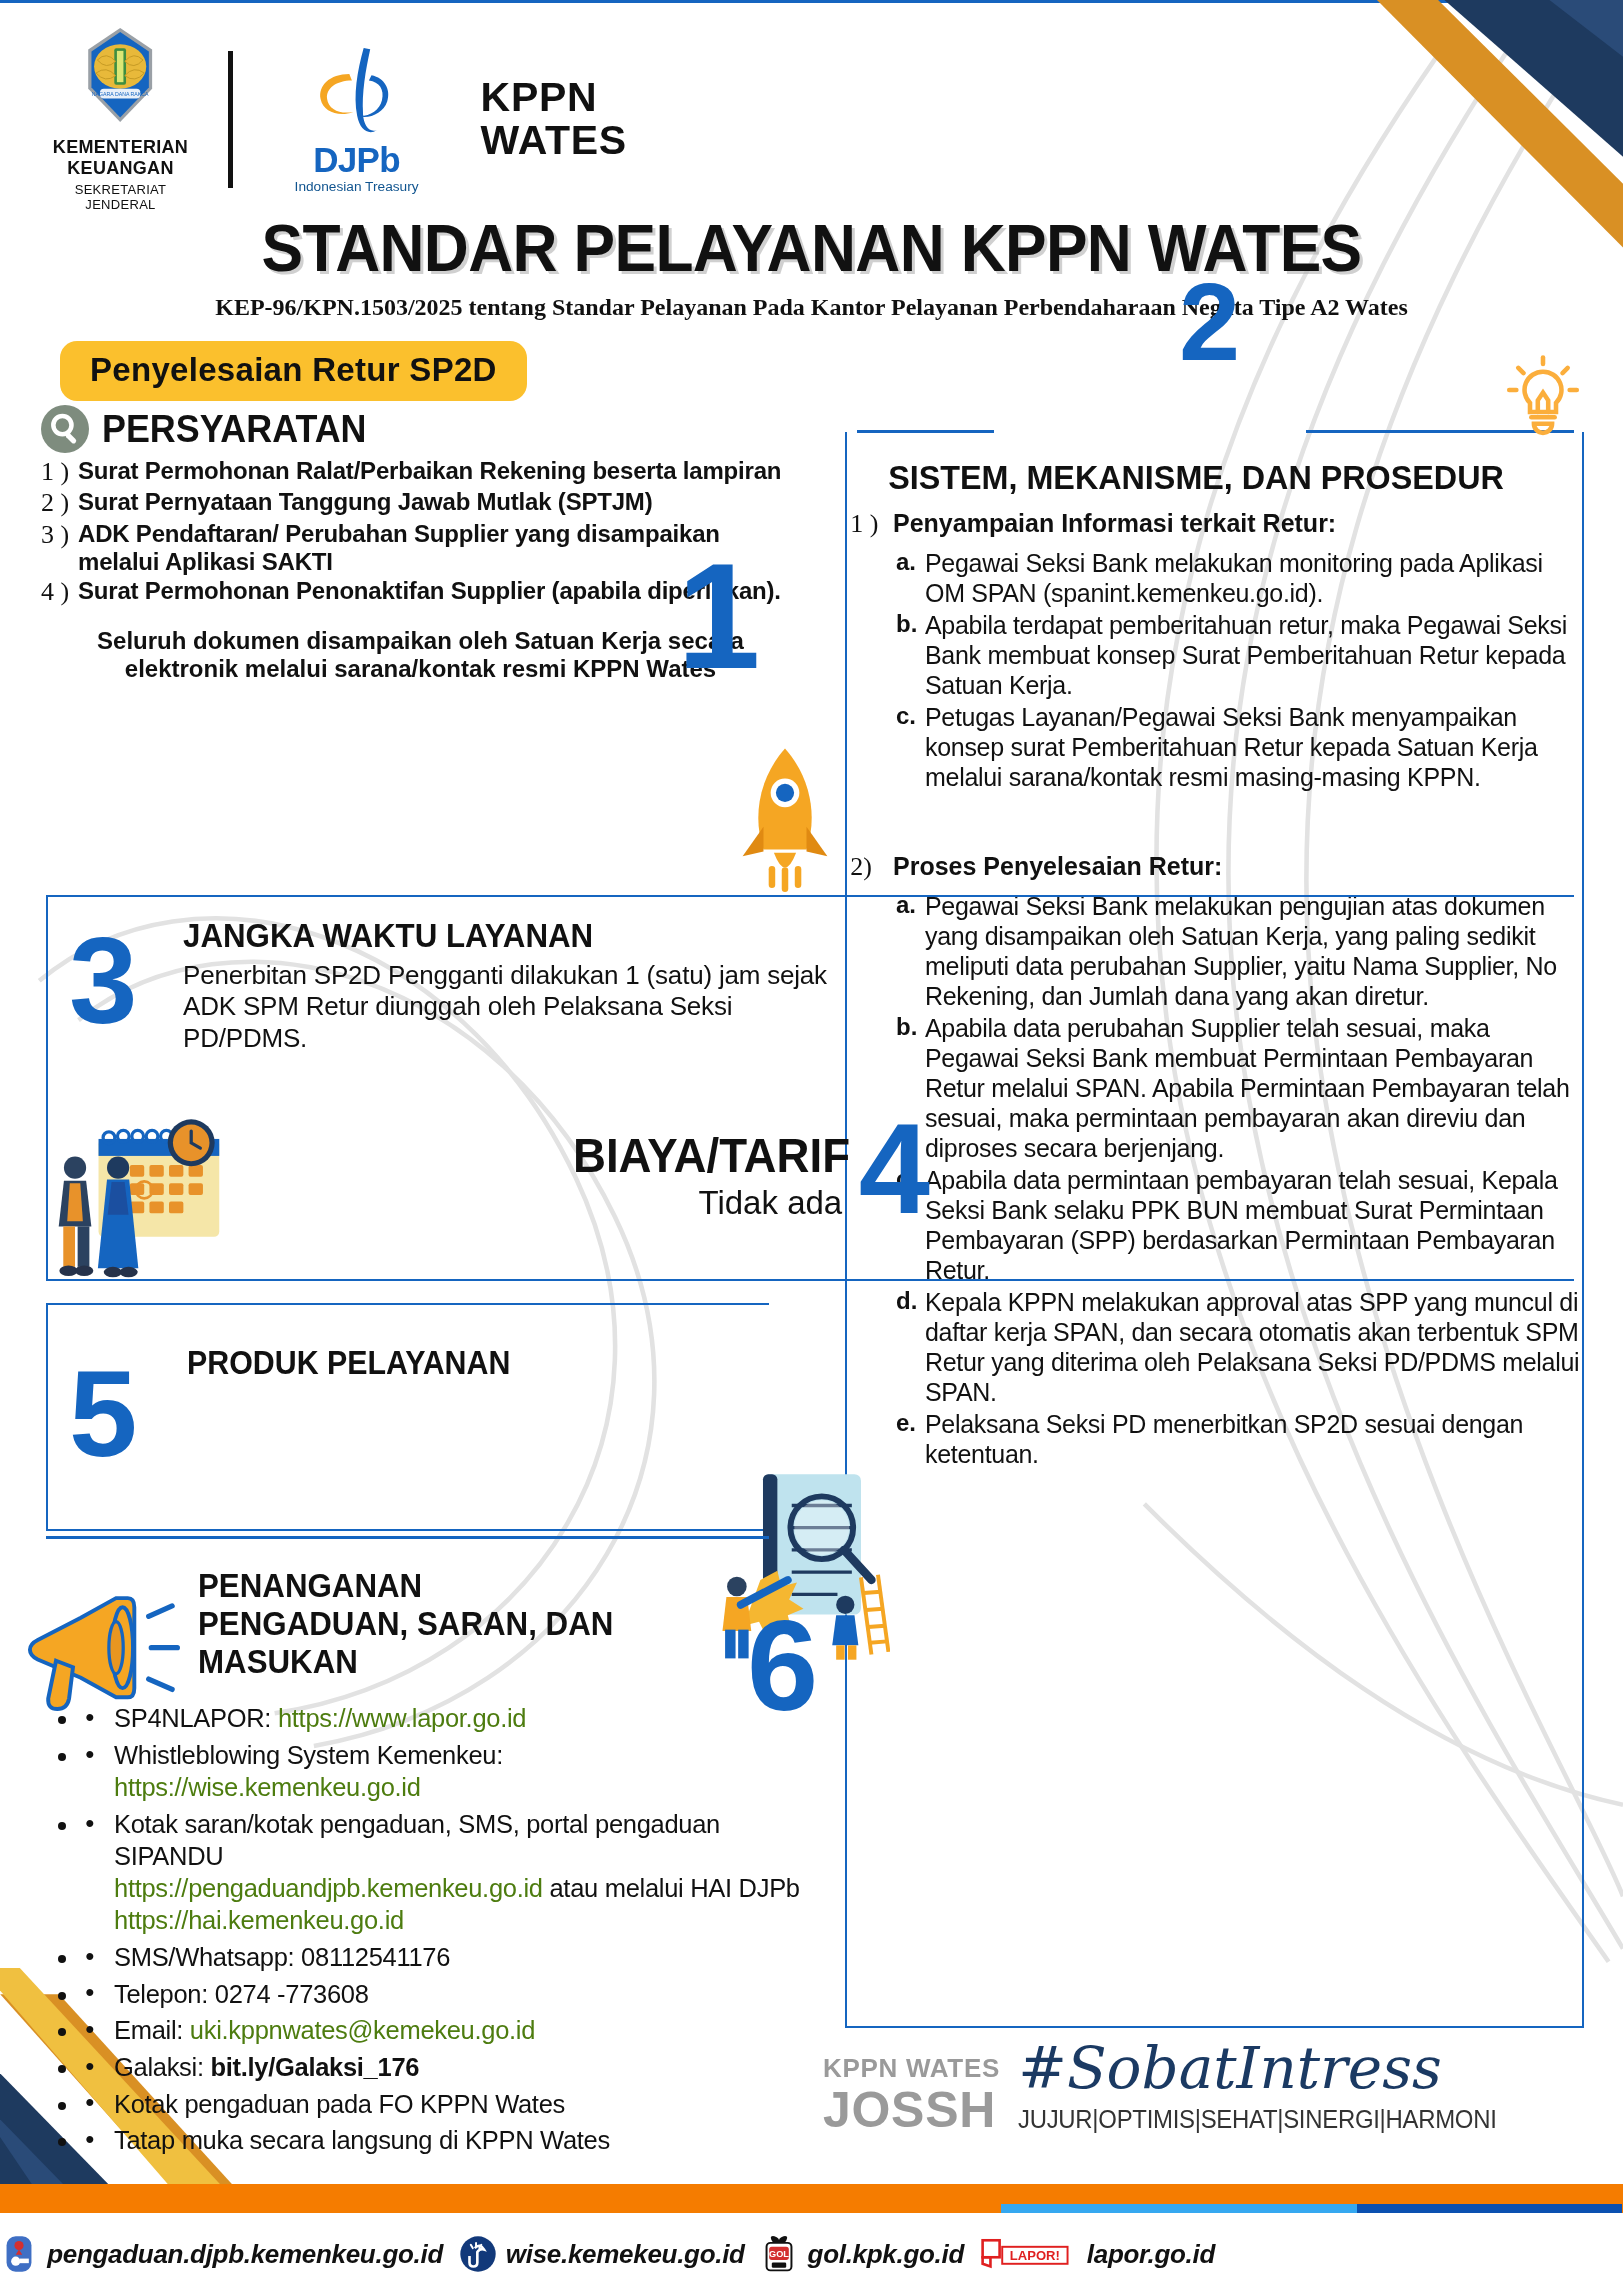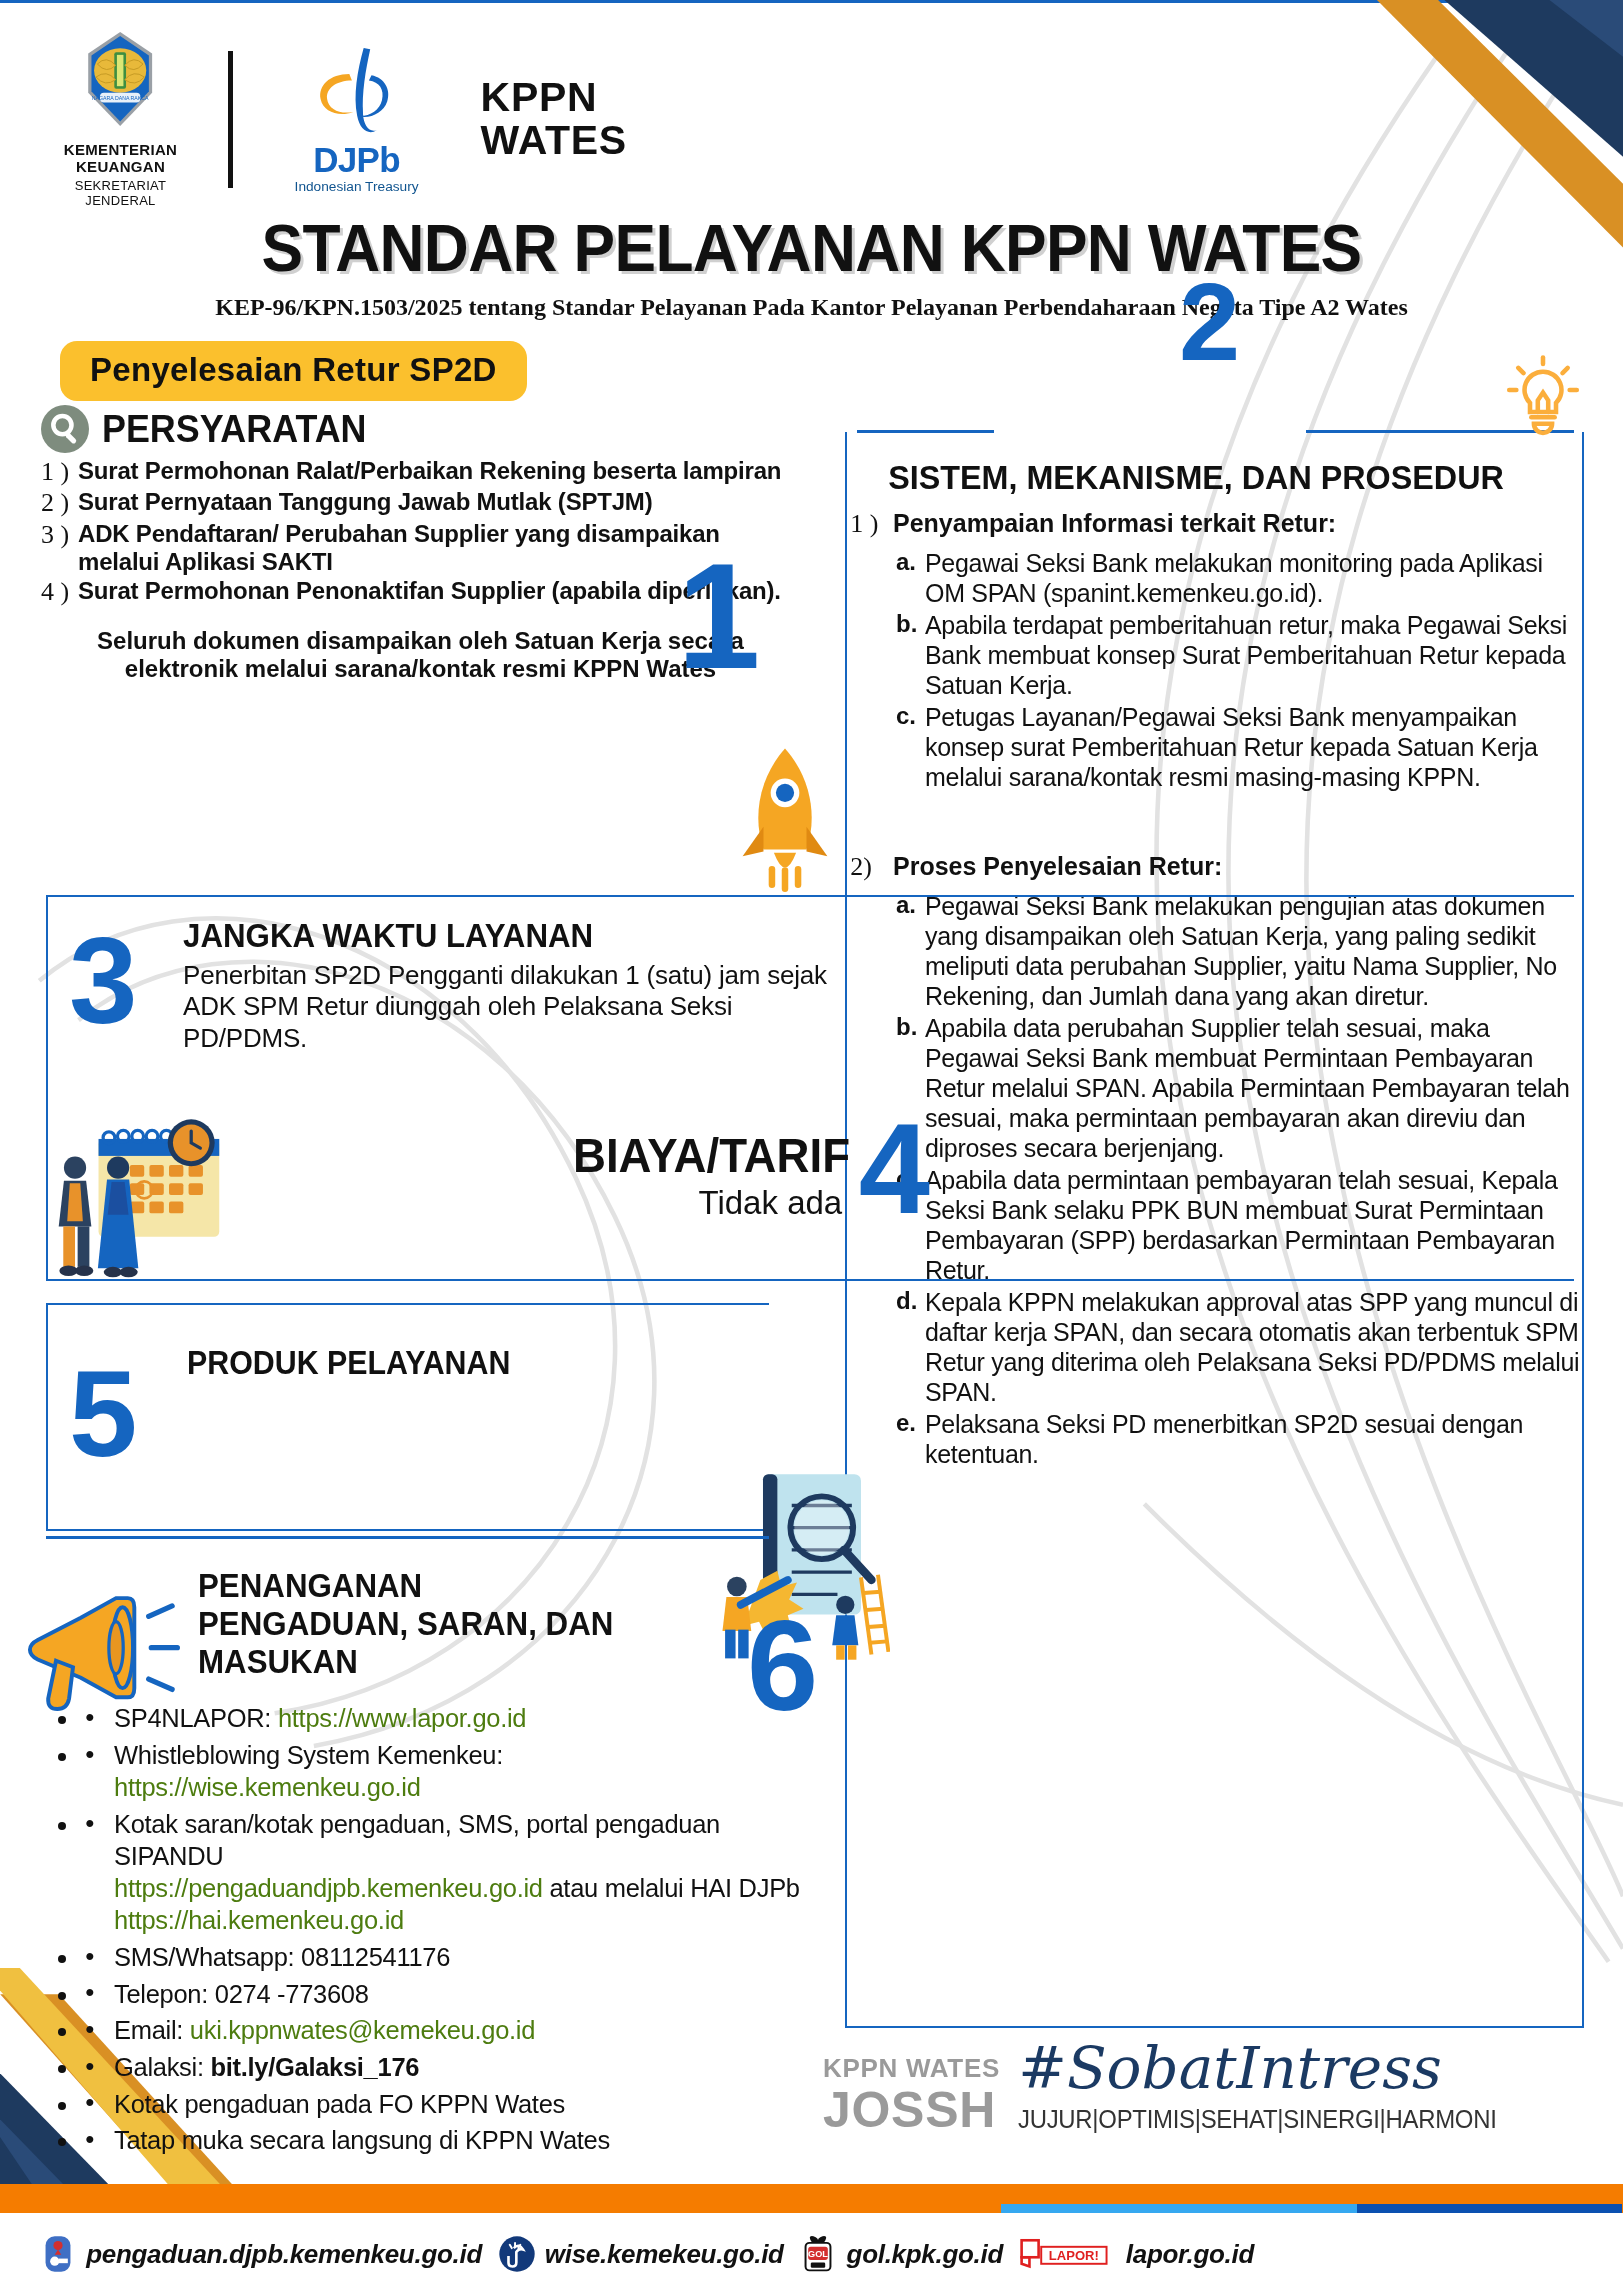--- a/index.html
+++ b/index.html
@@ -13,21 +13,21 @@
 
   
   .corner-tr { position:absolute; top:-170px; right:-105px; width:817px; height:589px; pointer-events:none; }
   .corner-bl { position:absolute; left:-39px; bottom:-26px; width:366px; height:366px; pointer-events:none; }
   .swirls { position:absolute; inset:0; pointer-events:none; }
 
   
   .header { position:absolute; top:34px; left:39px; width:1112px; height:170px; display:flex; align-items:center; gap:26px; }
   .logo-kemenkeu { width:163px; text-align:center; }
   .logo-kemenkeu .crest { width:75px; height:98px; margin:0 auto; display:block; }
-  .logo-kemenkeu .l1 { font-size:15px; font-weight:bold; letter-spacing:0.3px; margin-top:13px; color:#111; font-family:"Liberation Sans", sans-serif;}
+  .logo-kemenkeu .l1 { font-size:18px; font-weight:bold; letter-spacing:0.3px; margin-top:13px; color:#111; font-family:"Liberation Sans", sans-serif;}
   .logo-kemenkeu .l2 { font-size:13px; margin-top:3.3px; letter-spacing:0.3px; color:#111;}
   .vdiv { width:4.6px; height:137px; background:#111; }
   .logo-djpb { width:196px; text-align:center; }
   .logo-djpb .mark { width:111px; height:98px; margin:0 auto; display:block; }
   .logo-djpb .dj { font-size:35px; font-weight:bold; color:#1565C0; line-height:1; letter-spacing:-0.7px;}
   .logo-djpb .it { font-size:13.7px; color:#10548f; margin-top:1.3px;}
   .logo-intress { width:222px; text-align:center; }
   .logo-intress .mark { width:196px; height:98px; display:block; margin:0 auto;}
   .logo-intress .cap { font-size:15px; font-weight:bold; letter-spacing:0.7px; margin-top:2.6px;}
   .kppn-wates-txt { font-size:41px; font-weight:bold; line-height:1.05; letter-spacing:0.7px; }
@@ -124,21 +124,21 @@
   .jossh { color:#9a9a9a; line-height:1; }
   .jossh .small { font-size:26px; font-weight:bold; letter-spacing:0.7px; }
   .jossh .big { font-size:50px; font-weight:bold; letter-spacing:0.7px; margin-top:3.9px;}
   .hashtag { font-family:"DejaVu Serif", serif; font-style:italic; font-size:58px; color:#1b3a63; line-height:1; }
   .values { font-size:26px; color:#333; font-family:"Liberation Sans Narrow","Liberation Sans",sans-serif; transform:scaleX(.92); transform-origin:left; letter-spacing:-0.3px; margin-top:6.5px;}
 
   
   .orangebar { position:absolute; left:0; top:2184px; width:1623px; height:29px; background:#F57C00; }
   .colorbar { position:absolute; right:0; top:2204px; width:772px; height:21px; display:flex; }
   .colorbar i { display:block; height:100%; }
-  .footer { position:absolute; left:0; bottom:0; width:1623px; height:82px; background:#fff; display:flex; align-items:center; padding-left:39px; gap:15.7px; }
+  .footer { position:absolute; left:0; bottom:0; width:1623px; height:82px; background:#fff; display:flex; align-items:center; gap:15.7px; }
   .fitem { display:flex; align-items:center; gap:9.2px; }
   .fitem .lbl { font-size:26px; font-weight:bold; font-style:italic; letter-spacing:-0.3px; }
   .ficon { width:38px; height:38px; flex:0 0 auto; }
   .illus { position:absolute; pointer-events:none; }
 </style>
 </head>
 <body>
 
 <div class="page">
 

